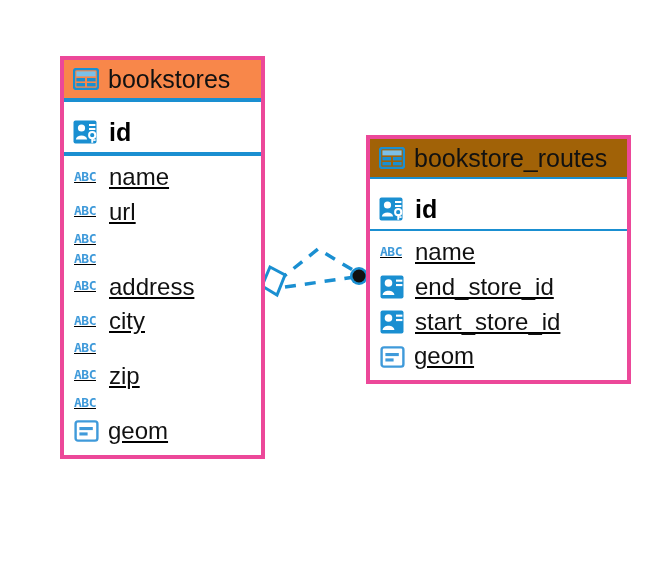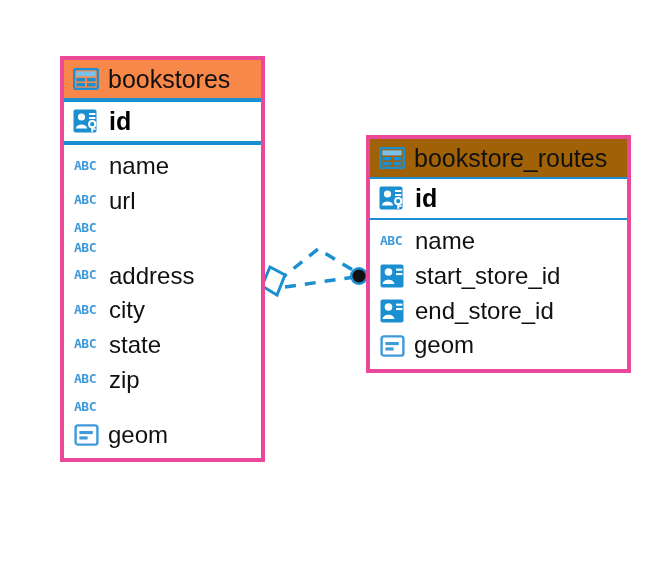--- a/index.html
+++ b/index.html
@@ -34,30 +34,30 @@
     line-height: 1.05;
     white-space: nowrap;
   }
   .entity-header.accent-orange { background: #f8874a; border-bottom: 4px solid #1a8fd1; }
   .entity-header.accent-gray   { background: #a16207; border-bottom: 2px solid #1a8fd1; }
 
   .pk-row {
     display: flex;
     align-items: center;
     gap: 8px;
-    padding: 5px 10px 5px 9px;
+    padding: 16px 10px 5px 9px;
     font-size: 25px;
     font-weight: bold;
     color: #000000;
     white-space: nowrap;
   }
   .pk-row.sep-thick { border-bottom: 4px solid #1a8fd1; }
   .pk-row.sep-thin  { border-bottom: 2px solid #1a8fd1; }
 
-  .field-list { padding: 4px 0 6px 0; }
+  .field-list { padding: 4px 0 6px 0; text-decoration: underline; }
   .field-row {
     display: flex;
     align-items: center;
     gap: 9px;
     padding: 2px 10px 2px 10px;
     font-size: 24px;
     color: #111111;
     line-height: 1.28;
     white-space: nowrap;
   }
@@ -149,21 +149,20 @@
       <div class="field-row">
         <span class="icon-abc abc-text">ABC</span>
         <span>address</span>
       </div>
       <div class="field-row">
         <span class="icon-abc abc-text">ABC</span>
         <span>city</span>
       </div>
       <div class="field-row">
         <span class="icon-abc abc-text">ABC</span>
-        <span>state</span>
       </div>
       <div class="field-row">
         <span class="icon-abc abc-text">ABC</span>
         <span>zip</span>
       </div>
       <div class="field-row">
         <span class="icon-abc abc-text">ABC</span>
       </div>
       <div class="field-row">
         <svg class="icon icon-geom" viewBox="0 0 25 24">
@@ -209,31 +208,31 @@
         <span>name</span>
       </div>
       <div class="field-row">
         <svg class="icon icon-fk" viewBox="0 0 26 24">
           <rect x="0.5" y="0.5" width="23" height="23" rx="2" fill="#1a8fd1"></rect>
           <circle cx="8.5" cy="8" r="3.8" fill="#ffffff"></circle>
           <path d="M 2.6 20 C 3.2 14.4 13.8 14.4 14.4 20 Z" fill="#ffffff"></path>
           <rect x="16" y="4.6" width="6.4" height="2.1" fill="#ffffff"></rect>
           <rect x="16" y="9" width="6.4" height="2.1" fill="#ffffff"></rect>
         </svg>
-        <span>start_store_id</span>
+        <span>end_store_id</span>
       </div>
       <div class="field-row">
         <svg class="icon icon-fk" viewBox="0 0 26 24">
           <rect x="0.5" y="0.5" width="23" height="23" rx="2" fill="#1a8fd1"></rect>
           <circle cx="8.5" cy="8" r="3.8" fill="#ffffff"></circle>
           <path d="M 2.6 20 C 3.2 14.4 13.8 14.4 14.4 20 Z" fill="#ffffff"></path>
           <rect x="16" y="4.6" width="6.4" height="2.1" fill="#ffffff"></rect>
           <rect x="16" y="9" width="6.4" height="2.1" fill="#ffffff"></rect>
         </svg>
-        <span>end_store_id</span>
+        <span>start_store_id</span>
       </div>
       <div class="field-row">
         <svg class="icon icon-geom" viewBox="0 0 25 24">
           <rect x="1.6" y="2.4" width="21.8" height="19.2" rx="2.4" fill="none" stroke="#3f9ada" stroke-width="2.4"></rect>
           <rect x="5.4" y="8" width="13.4" height="3.1" fill="#3f9ada"></rect>
           <rect x="5.4" y="13.4" width="8.2" height="3.1" fill="#3f9ada"></rect>
         </svg>
         <span>geom</span>
       </div>
     </div>

